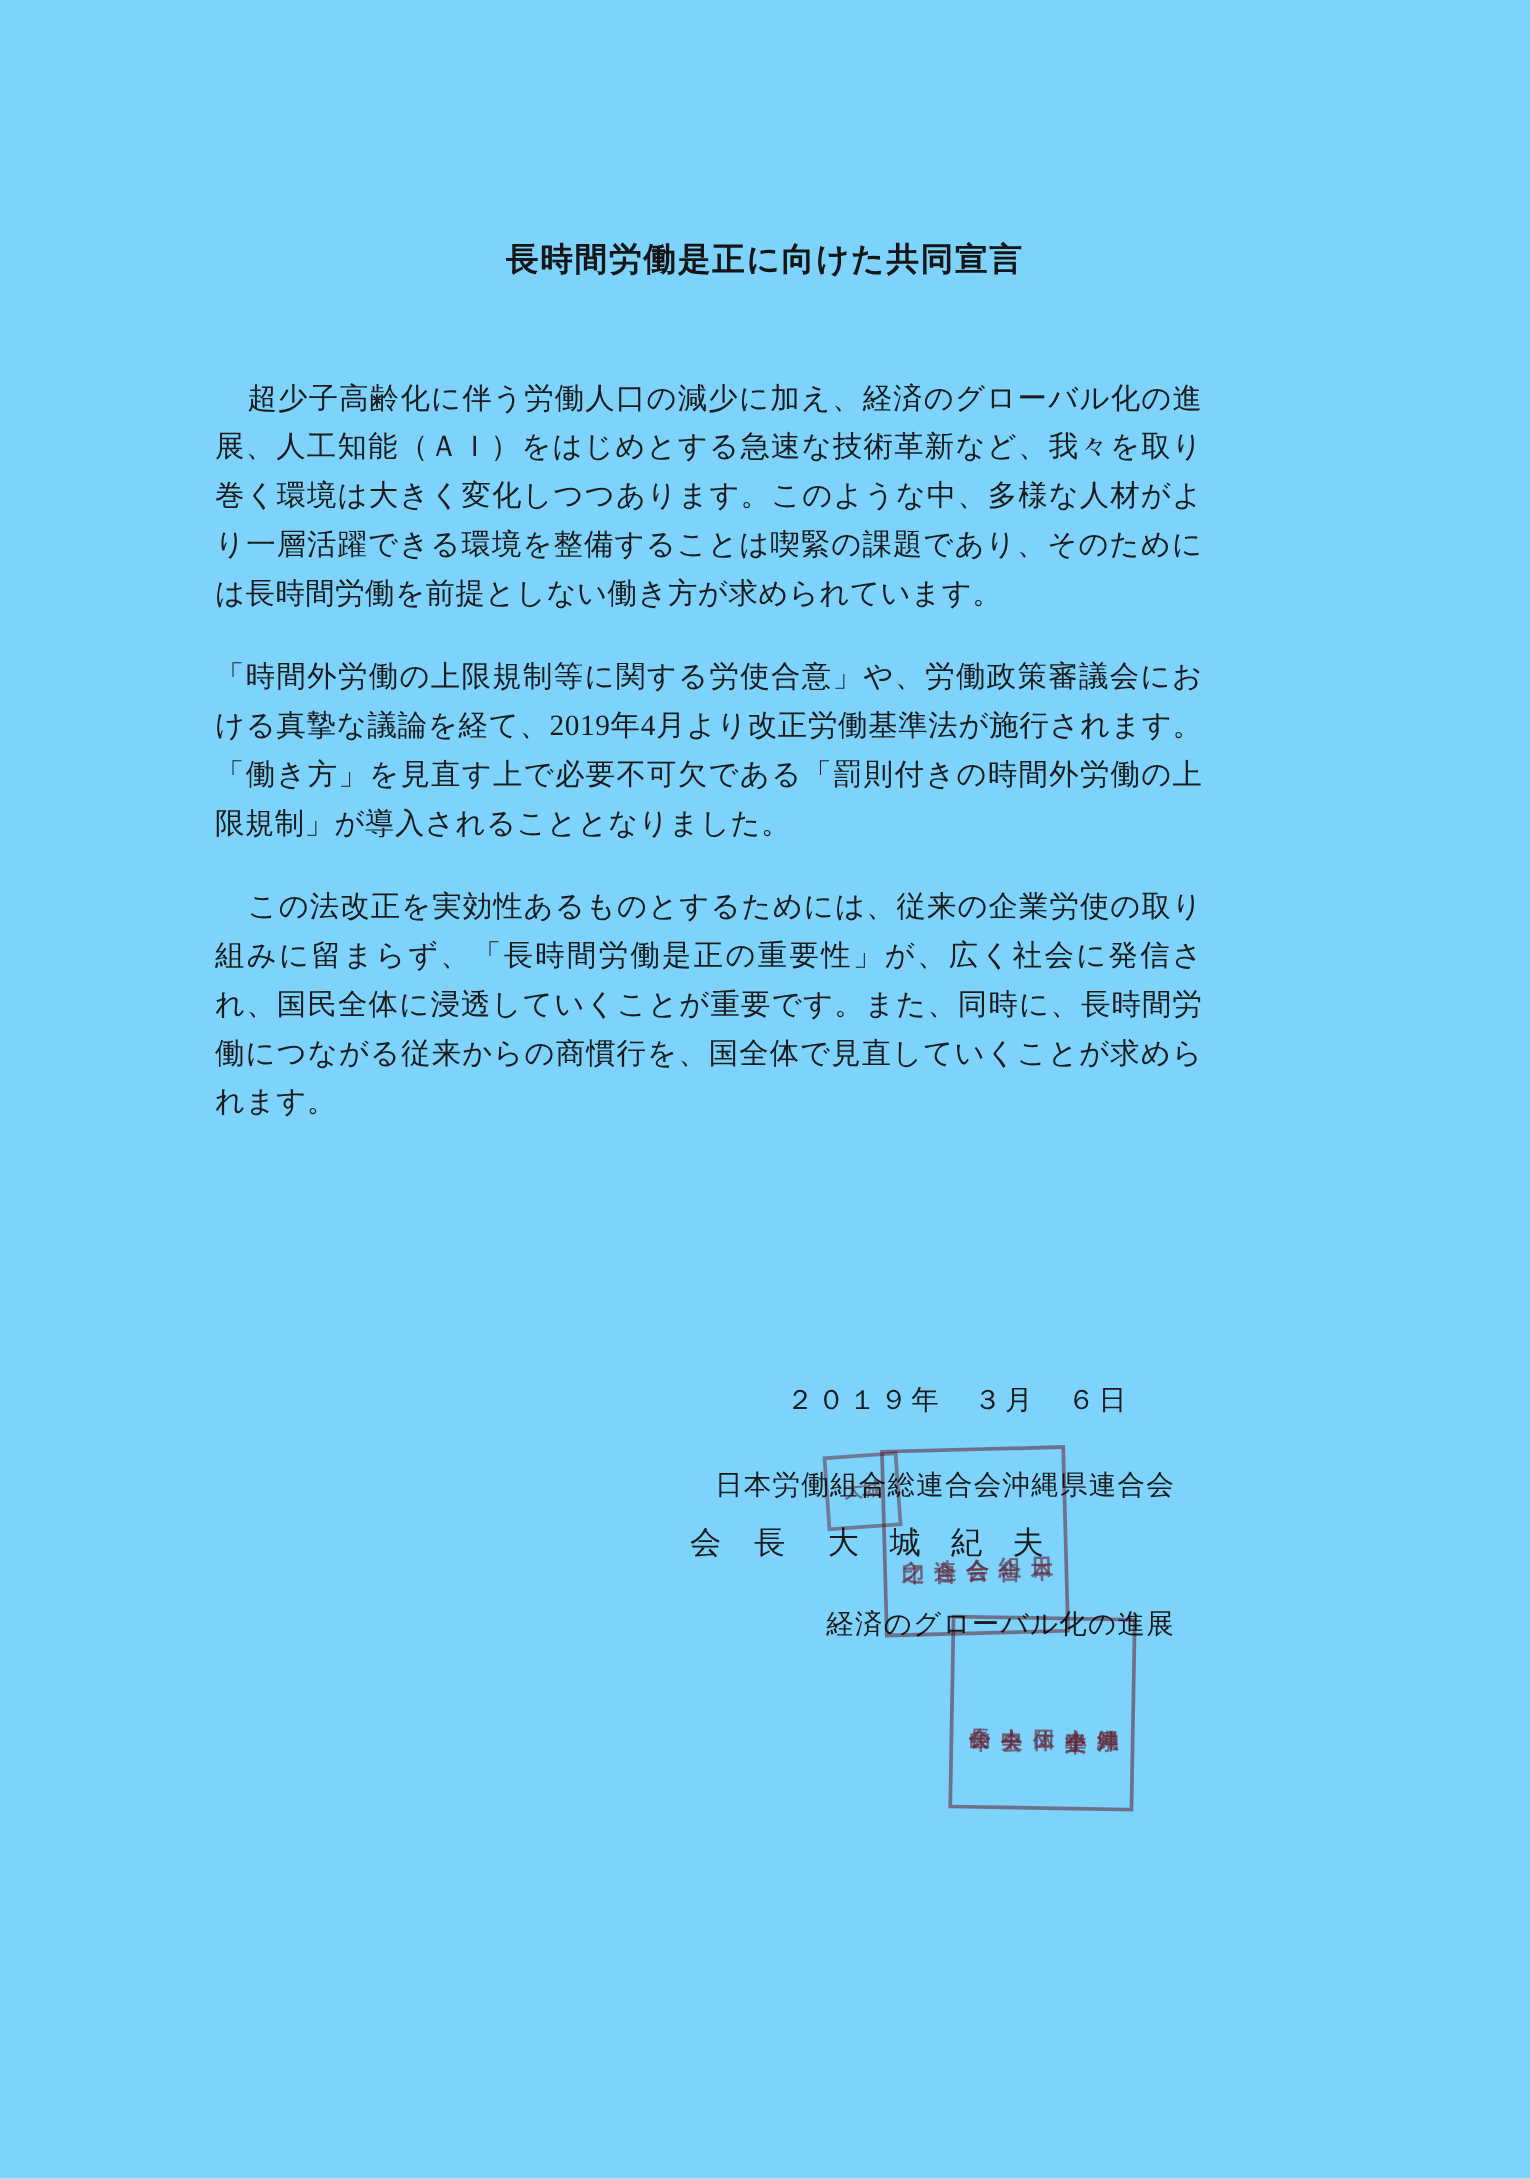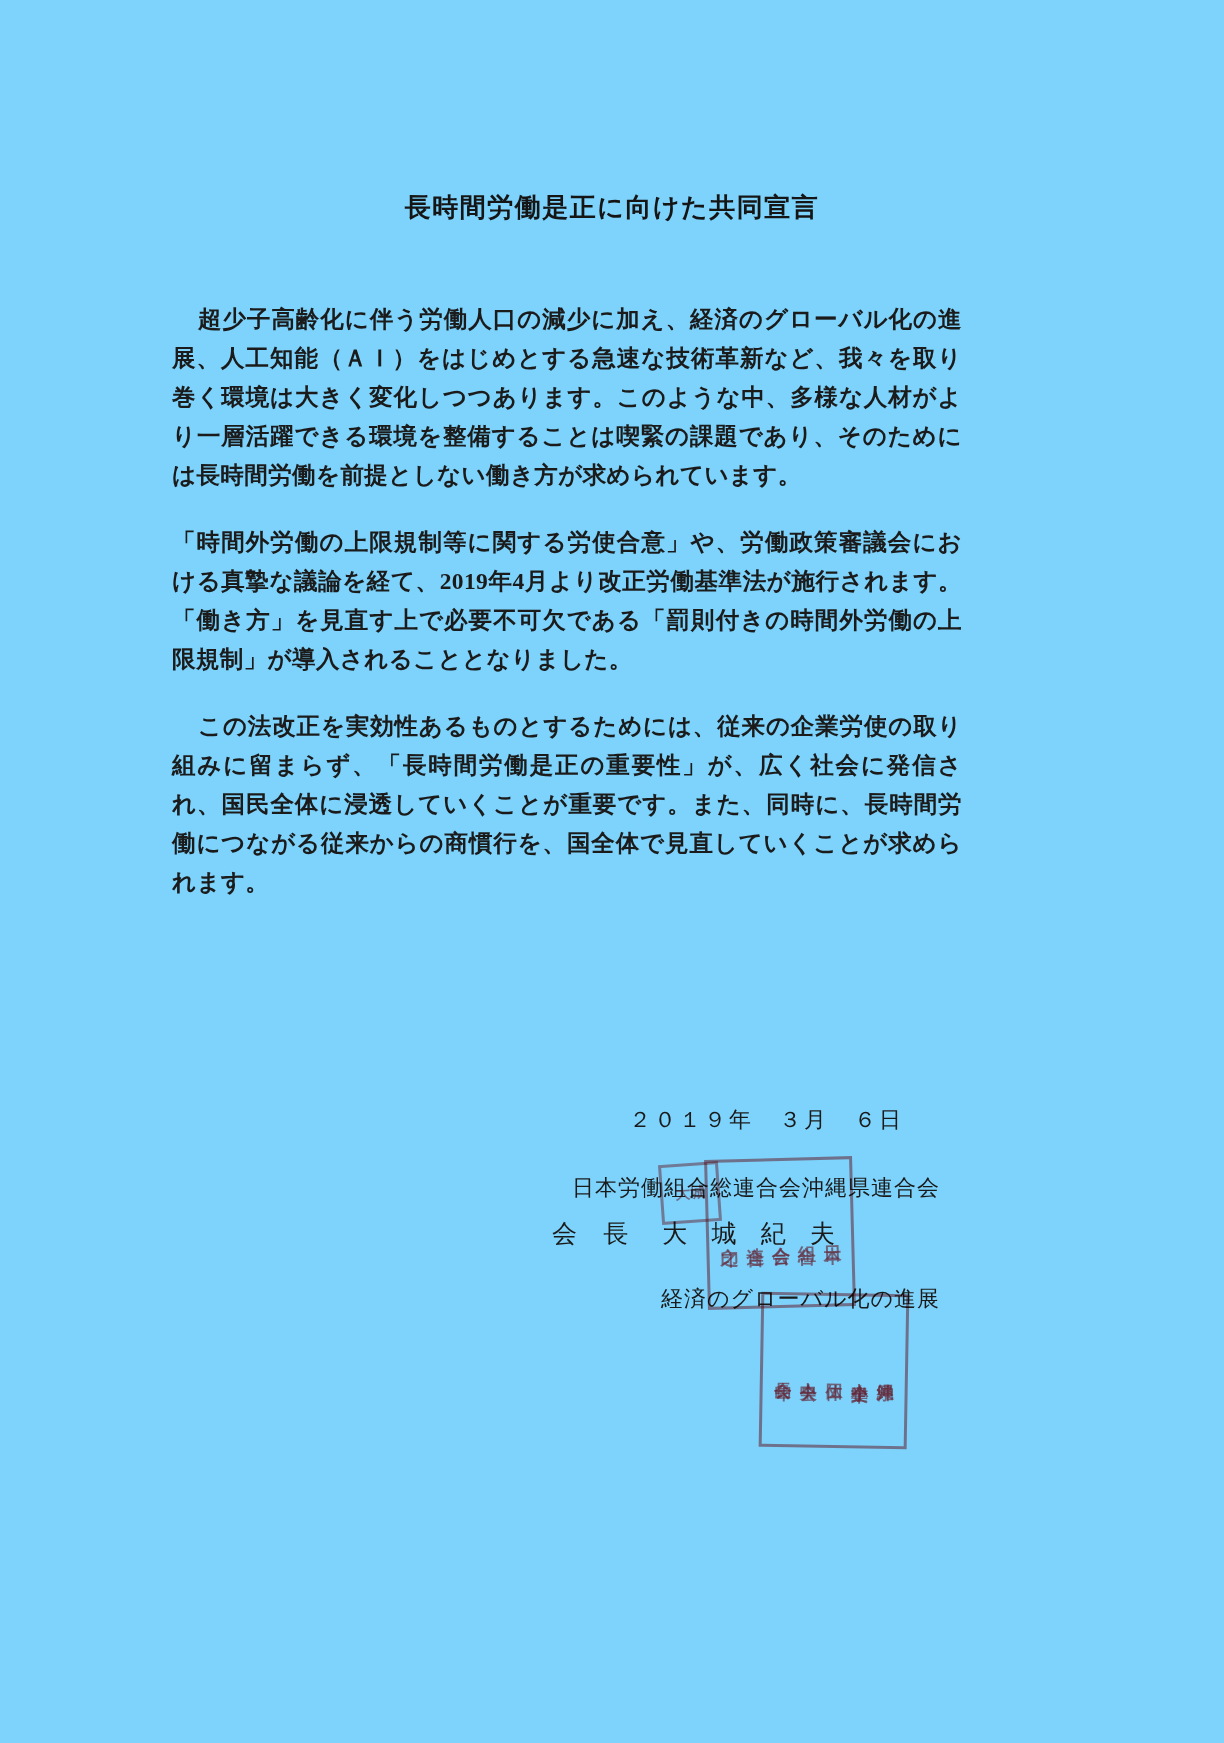--- a/index.html
+++ b/index.html
@@ -42,21 +42,20 @@
   }
 
   .para {
     font-size: 23.5px;
     line-height: 39px;
     letter-spacing: 0.4px;
     text-align: justify;
     text-justify: inter-character;
     margin: 0 0 28px 0;
     color: #1b1b1b;
-    font-weight: bold;
   }
   .para.indent {
     text-indent: 26px;
   }
 
   .sign-block {
     position: absolute;
     left: 172px;
     width: 790px;
     top: 1105px;

